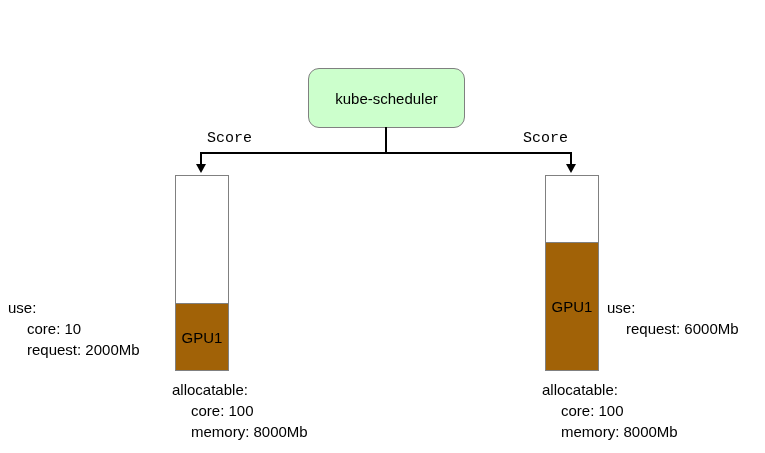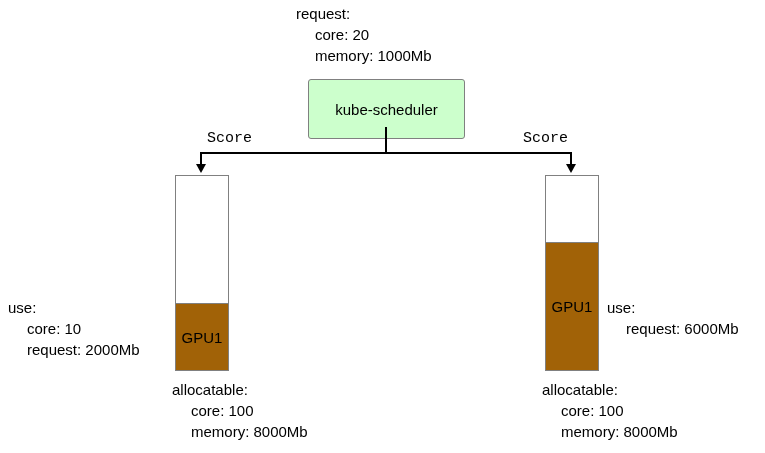--- a/index.html
+++ b/index.html
@@ -15,22 +15,22 @@
   }
   .tblock { position: absolute; line-height: 21px; white-space: nowrap; }
   .tblock .indent { padding-left: 19px; }
 
   .scheduler-box {
     position: absolute;
     left: 308px; top: 68px;
     width: 155px; height: 58px;
     background: #ccffcc;
     border: 1px solid #808080;
-    border-radius: 3px;
-    display: flex; align-items: center; justify-content: center; margin-top: 11px;
+    border-radius: 11px;
+    display: flex; align-items: center; justify-content: center;
   }
 
   .line { position: absolute; background: #000000; }
   .stem-v       { left: 385px; top: 127px; width: 1.5px; height: 26px; }
   .bus-h        { left: 200px; top: 152px; width: 372px; height: 1.5px; }
   .drop-left    { left: 200px; top: 152px; width: 1.5px; height: 14px; }
   .drop-right   { left: 570px; top: 152px; width: 1.5px; height: 14px; }
 
   .arrowhead {
     position: absolute;
@@ -70,25 +70,20 @@
   .use-left-block   { left: 8px;   top: 297px; }
   .use-right-block  { left: 607px; top: 297px; }
   .alloc-left-block { left: 172px; top: 379px; }
   .alloc-right-block{ left: 542px; top: 379px; }
 </style>
 </head>
 <body>
 
 <div class="canvas">
 
-  <div class="tblock request-block">
-    <div>request:</div>
-    <div class="indent">core: 20</div>
-    <div class="indent">memory: 1000Mb</div>
-  </div>
 
   <div class="scheduler-box">
     <span>kube-scheduler</span>
   </div>
 
   <div class="line stem-v"></div>
   <div class="line bus-h"></div>
   <div class="line drop-left"></div>
   <div class="line drop-right"></div>
   <div class="arrowhead arrowhead-left"></div>

